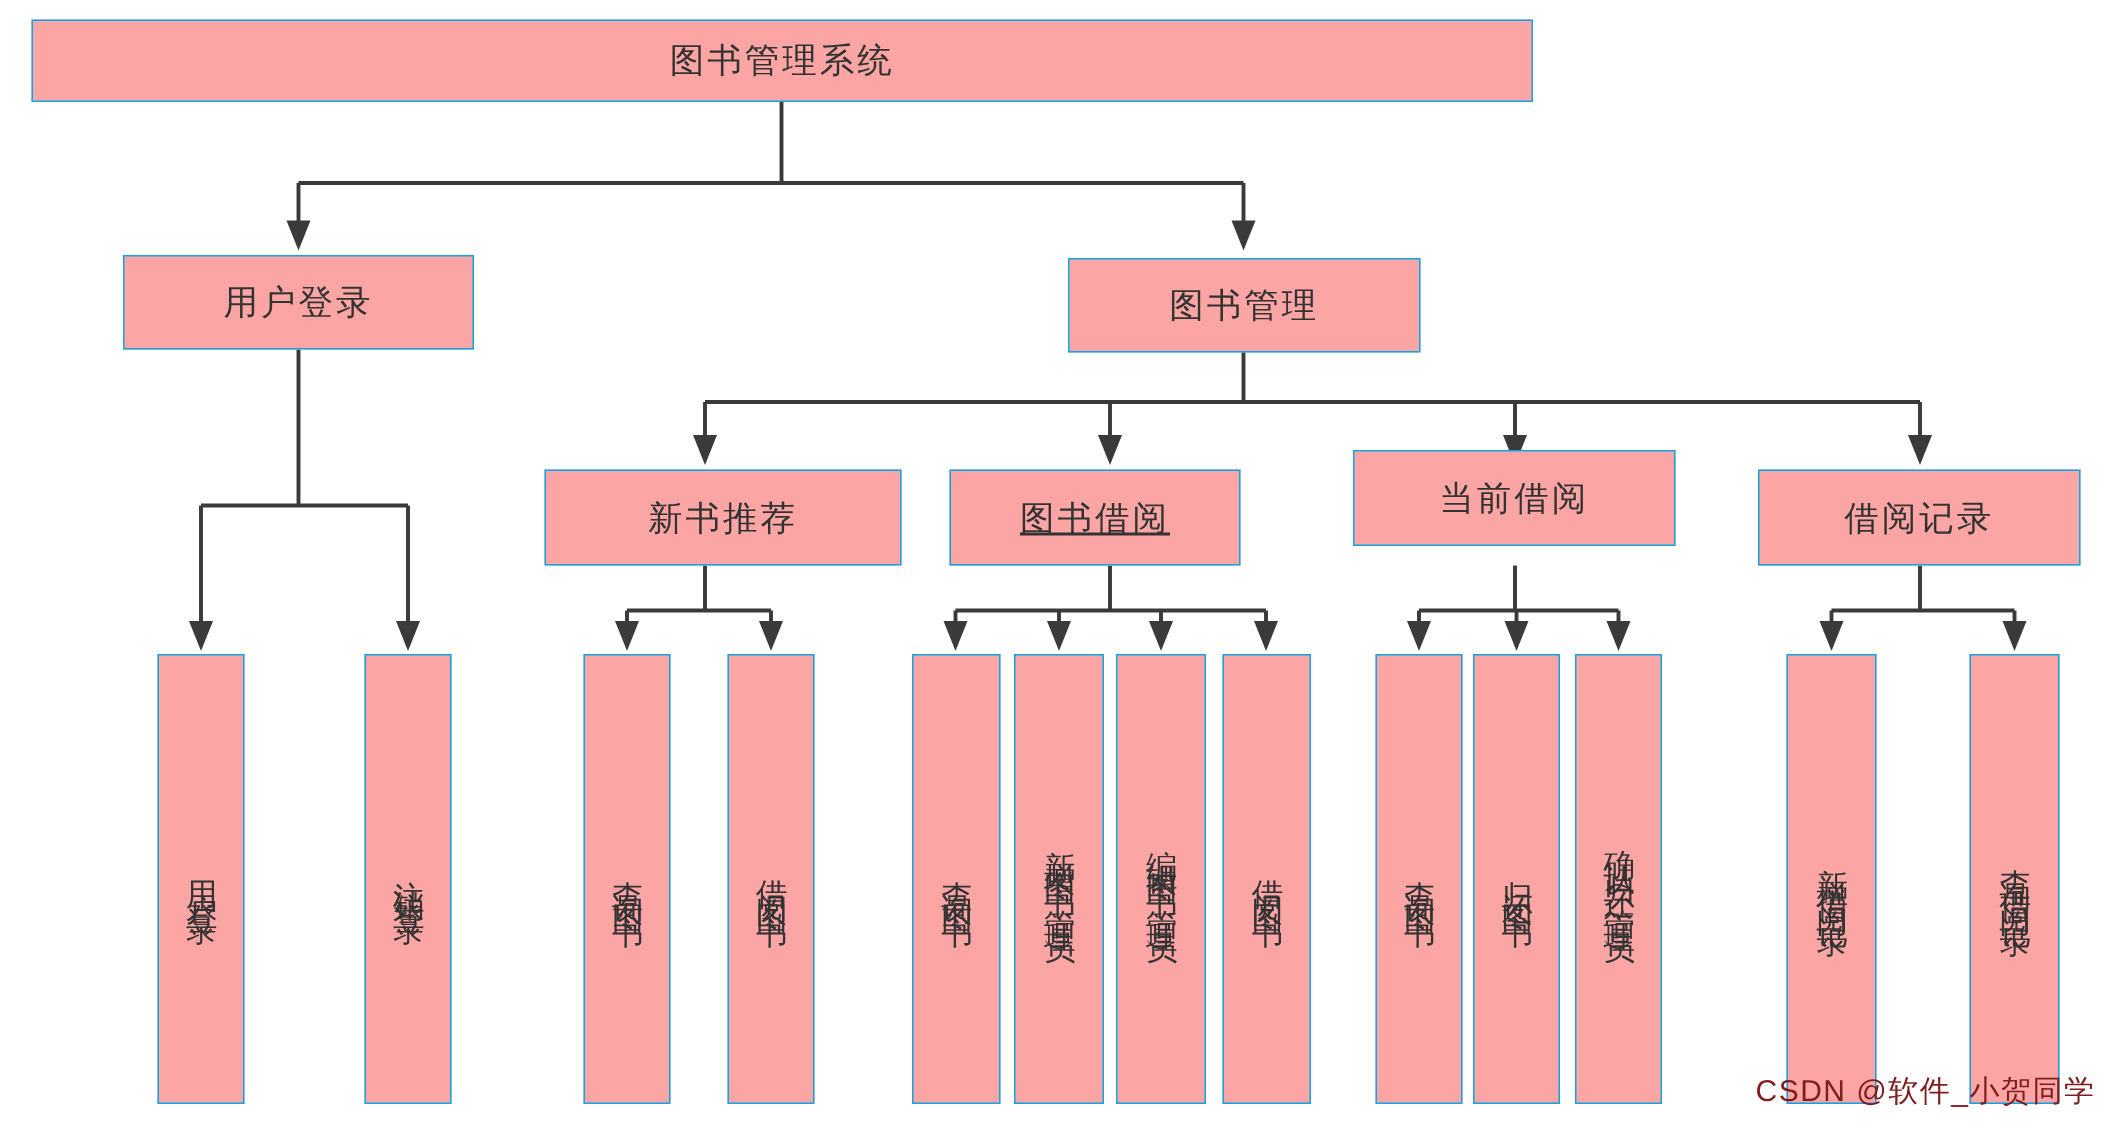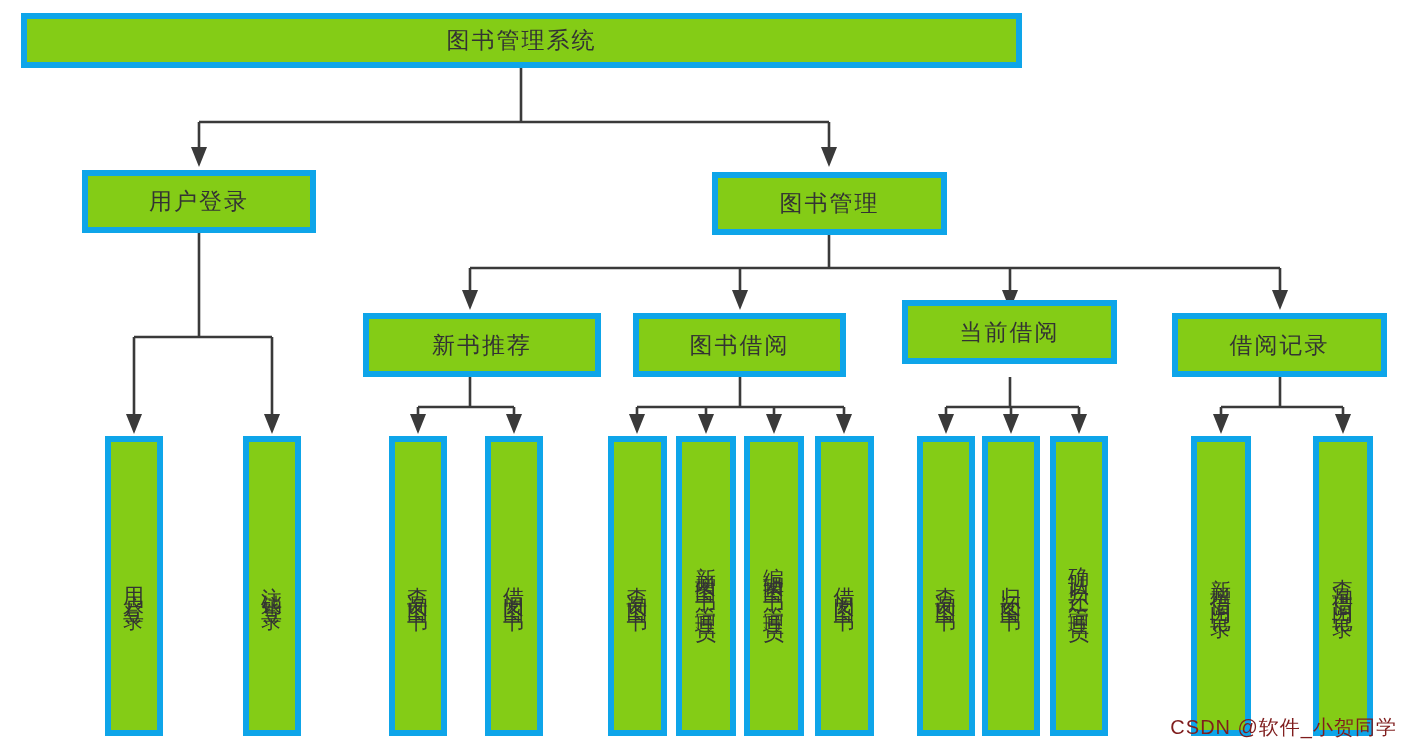--- a/index.html
+++ b/index.html
@@ -8,22 +8,22 @@
     width: 1405px;
     height: 747px;
     background: #ffffff;
     overflow: hidden;
     font-family: "Liberation Sans", "DejaVu Sans", sans-serif;
   }
   .wires { position: absolute; left: 0; top: 0; width: 1405px; height: 747px; }
   .node {
     position: absolute;
     box-sizing: border-box;
-    border: 6px solid #0ea5e9;
-    background: #84cc16;
+    border: 1px solid #0ea5e9;
+    background: #fca5a5;
     color: #333333;
     display: flex;
     align-items: center;
     justify-content: center;
     text-align: left;
   }
   .hnode {
     font-size: 23px;
     letter-spacing: 2px;
     white-space: nowrap;
@@ -89,21 +89,21 @@
       <polygon points="1335,414 1351,414 1343,434"></polygon>
     </g>
   </svg>
 
   <div class="node hnode" style="left:21px; top:13px; width:1001px; height:55px;">图书管理系统</div>
 
   <div class="node hnode" style="left:82px; top:170px; width:234px; height:63px;">用户登录</div>
   <div class="node hnode" style="left:712px; top:172px; width:235px; height:63px;">图书管理</div>
 
   <div class="node hnode" style="left:363px; top:313px; width:238px; height:64px;">新书推荐</div>
-  <div class="node hnode" style="left:633px; top:313px; width:213px; height:64px;">图书借阅</div>
+  <div class="node hnode" style="left:633px; top:313px; width:194px; height:64px;text-decoration:underline;">图书借阅</div>
   <div class="node hnode" style="left:902px; top:300px; width:215px; height:64px;">当前借阅</div>
   <div class="node hnode" style="left:1172px; top:313px; width:215px; height:64px;">借阅记录</div>
 
   <div class="node vnode" style="left:105px; top:436px; width:58px; height:300px;">用户登录</div>
   <div class="node vnode" style="left:243px; top:436px; width:58px; height:300px;">注销登录</div>
 
   <div class="node vnode" style="left:389px; top:436px; width:58px; height:300px;">查询图书</div>
   <div class="node vnode" style="left:485px; top:436px; width:58px; height:300px;">借阅图书</div>
 
   <div class="node vnode" style="left:608px; top:436px; width:59px; height:300px;">查询图书</div>

